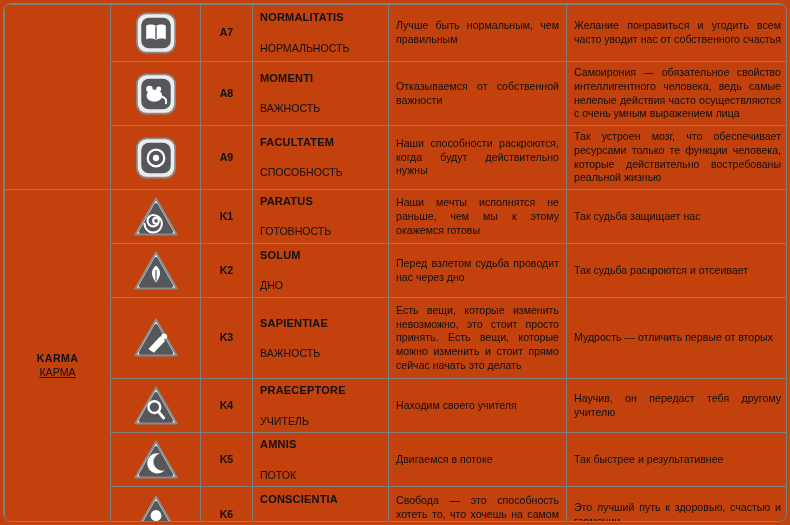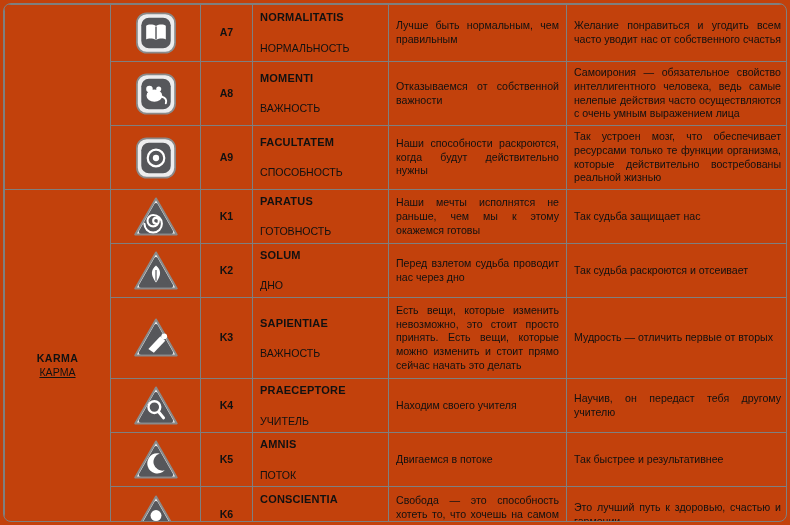--- a/index.html
+++ b/index.html
@@ -177,21 +177,21 @@
               <use href="#badge-square"></use>
                 <use href="#glyph-spiral-target"></use>
             </svg>
           </td>
           <td class="code-cell">A9</td>
           <td class="name-cell">
             <div class="latin">FACULTATEM</div>
             <div class="russian">СПОСОБНОСТЬ</div>
           </td>
           <td class="desc-cell">Наши способности раскроются, когда будут действительно нужны</td>
-          <td class="comment-cell">Так устроен мозг, что обеспечивает ресурсами только те функции организма, которые действительно востребованы реальной жизнью</td>
+          <td class="comment-cell">Так устроен мозг, что обеспечивает ресурсами только те функции человека, которые действительно востребованы реальной жизнью</td>
         </tr>
 
         <tr style="height:54px">
           <td class="cat-cell" rowspan="6">
             <div class="cat-latin">KARMA</div>
             <div class="cat-russian">КАРМА</div>
           </td>
           <td class="icon-cell">
             <svg class="badge" width="48" height="44" viewBox="0 0 44 40">
               <use href="#badge-triangle"></use>

